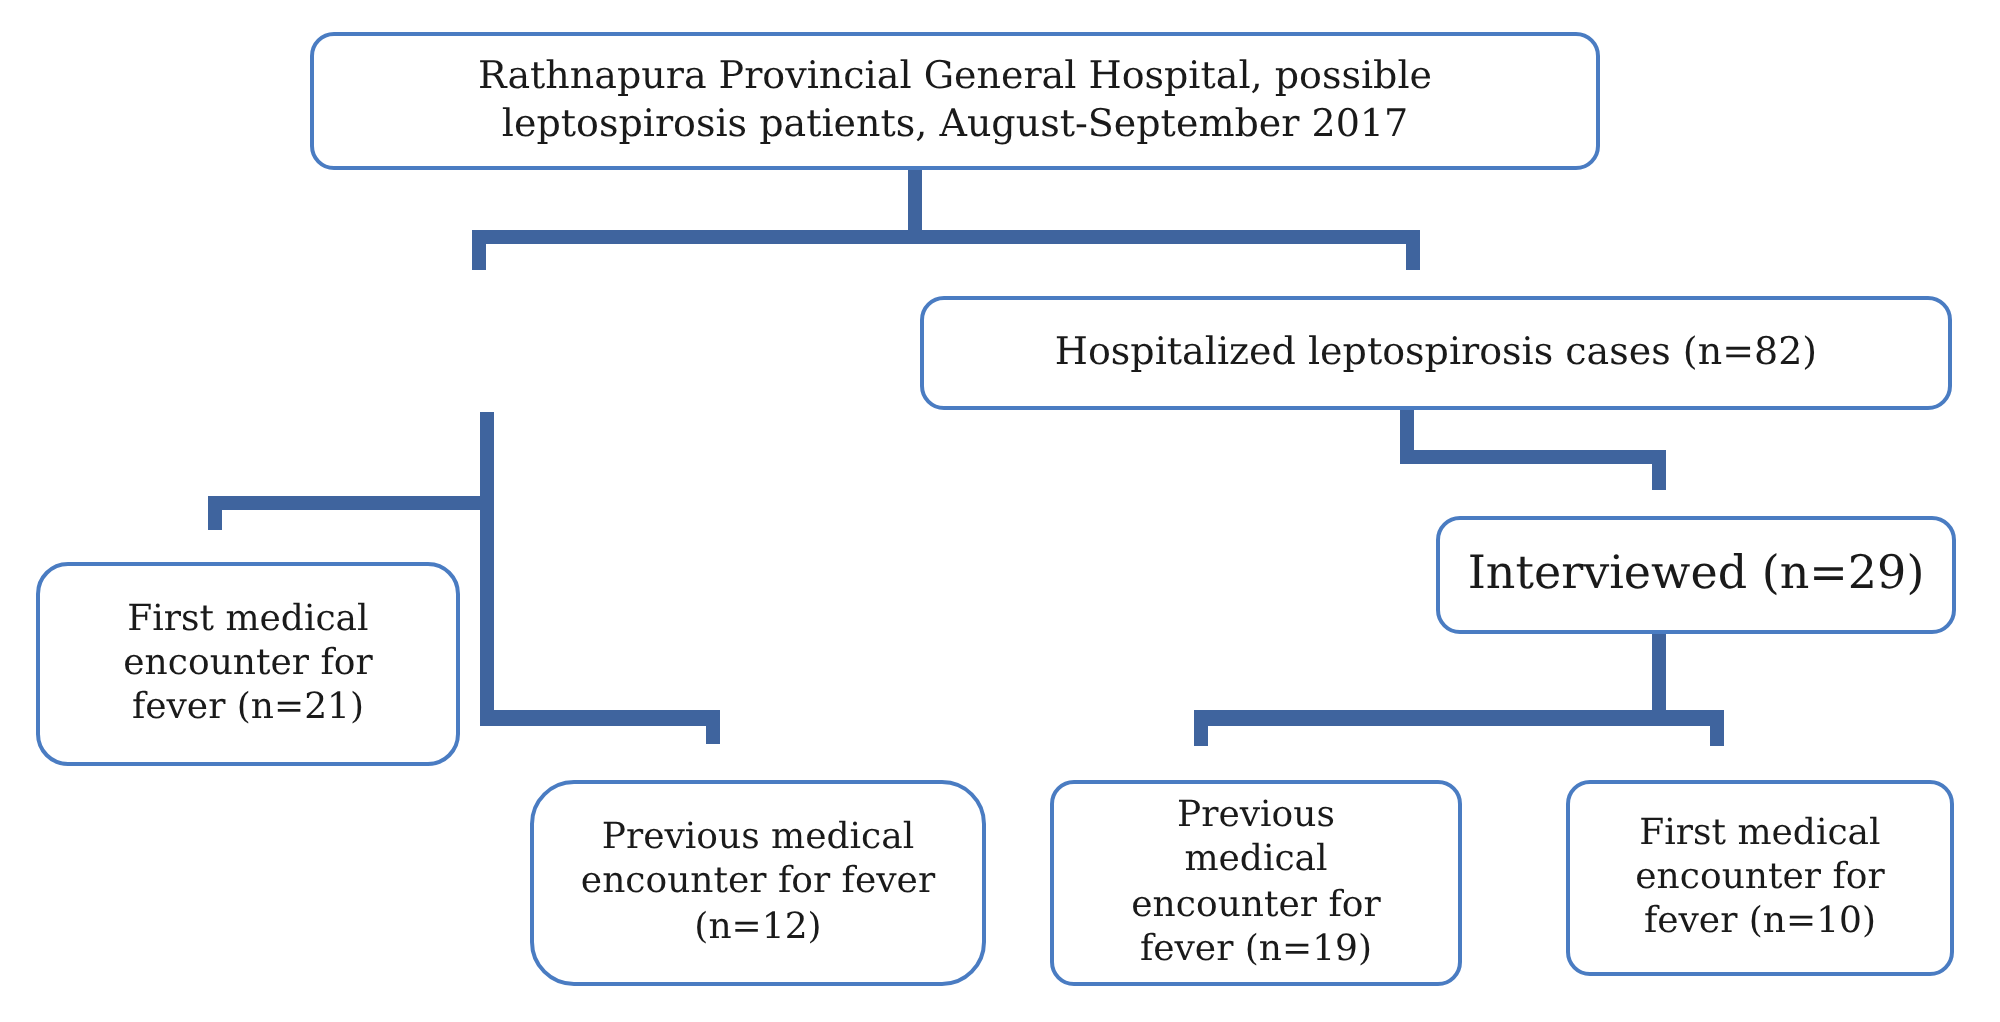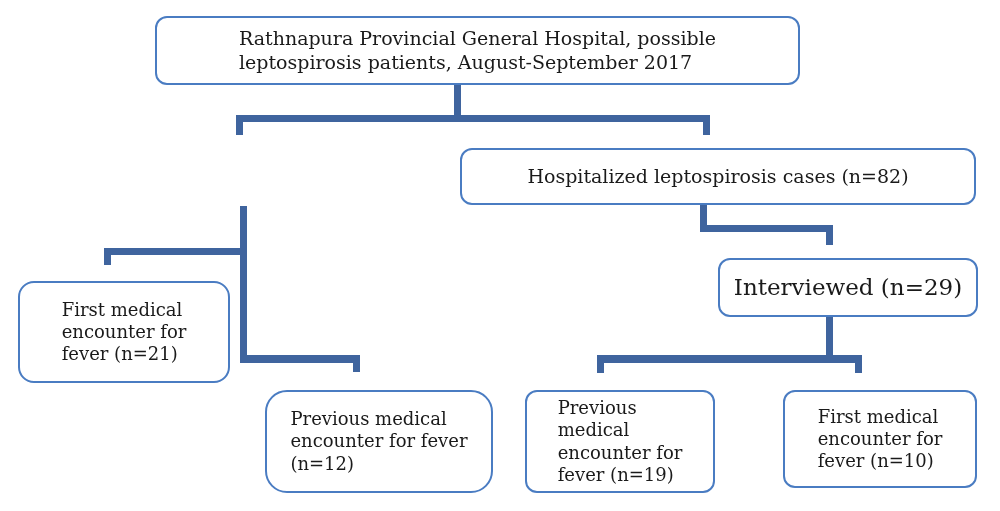--- a/index.html
+++ b/index.html
@@ -17,40 +17,41 @@
   }
   .box {
     position: absolute;
     box-sizing: border-box;
     background: #ffffff;
     border: 2px solid #4a7cc2;
     border-radius: 12px;
     display: flex;
     align-items: center;
     justify-content: center;
+    text-align: center;
     color: #1a1a1a;
     padding: 14px 6px;
   }
   .label {
     white-space: pre-line;
     line-height: 1.24;
   }
   .line {
     position: absolute;
     background: #3f649e;
   }
 
   
   .n-root        { left: 155px; top: 16px;  width: 645px; height: 69px;  font-size: 19px; }
   .n-outpatient  { left: 89px;  top: 147px; width: 349px; height: 59px;  font-size: 19px; }
   .n-hospitalized{ left: 460px; top: 148px; width: 516px; height: 57px;  font-size: 19px; }
   .n-interviewed { left: 718px; top: 258px; width: 260px; height: 59px;  font-size: 23px; }
   .n-first21     { left: 18px;  top: 281px; width: 212px; height: 102px; font-size: 18px; border-radius: 16px; }
   .n-prev12      { left: 265px; top: 390px; width: 228px; height: 103px; font-size: 18px; border-radius: 22px; }
-  .n-prev19      { left: 525px; top: 390px; width: 190px; height: 103px; font-size: 18px; }
+  .n-prev19      { left: 525px; top: 390px; width: 206px; height: 103px; font-size: 18px; }
   .n-first10     { left: 783px; top: 390px; width: 194px; height: 98px;  font-size: 18px; }
 
   
   .c-root-stem        { left: 454px; top: 85px;  width: 7px;   height: 34px; }
   .c-bracket1-h       { left: 236px; top: 115px; width: 474px; height: 7px;  }
   .c-bracket1-ltick   { left: 236px; top: 115px; width: 7px;   height: 20px; }
   .c-bracket1-rtick   { left: 703px; top: 115px; width: 7px;   height: 20px; }
   .c-outpatient-stem  { left: 240px; top: 206px; width: 7px;   height: 157px;}
   .c-left-h1          { left: 104px; top: 248px; width: 143px; height: 7px;  }
   .c-left-h1-tick     { left: 104px; top: 248px; width: 7px;   height: 17px; }

